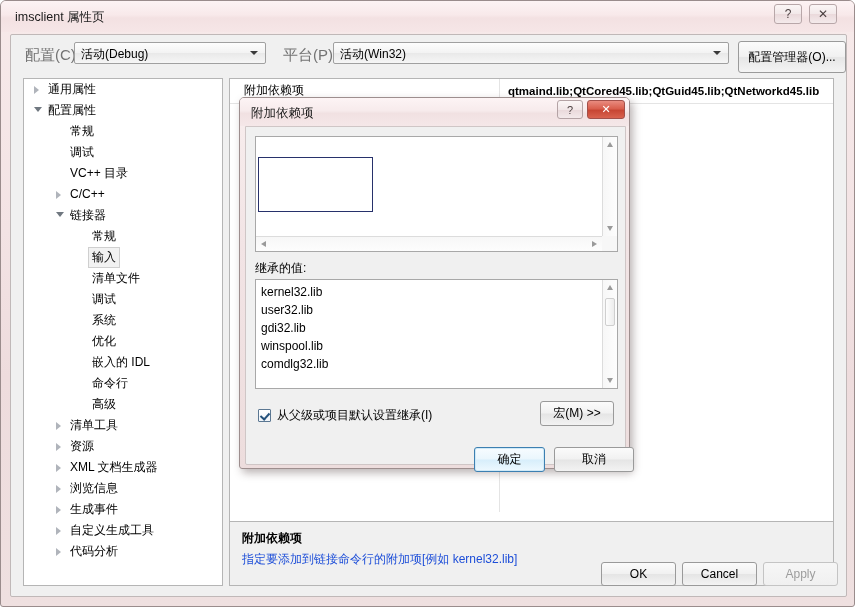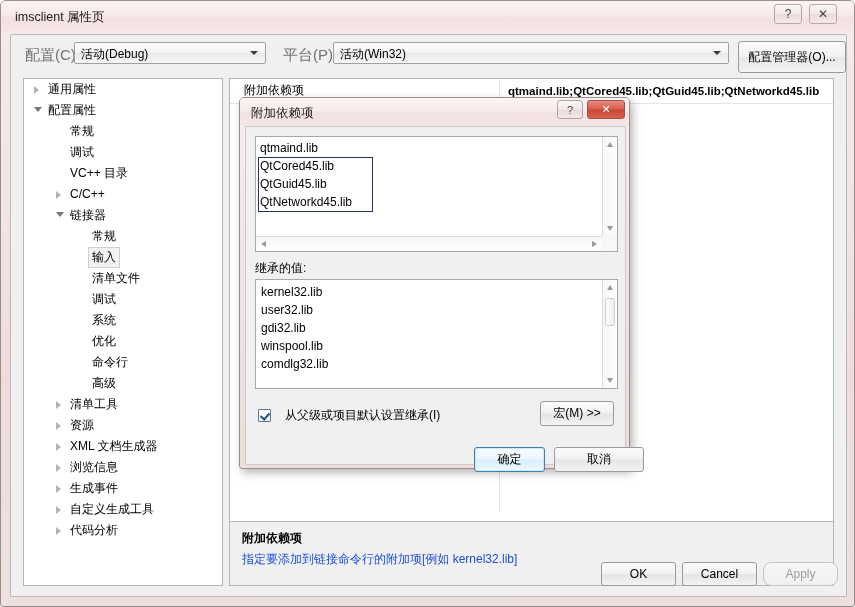--- a/index.html
+++ b/index.html
@@ -253,21 +253,21 @@
     font-size: 12px;
     cursor: default;
   }
   .dlg-btn.disabled {
     color: #9d9d9d;
     border-color: #c4c4c4;
     background: linear-gradient(180deg, #f6f6f6 0%, #f0f0f0 100%);
   }
   #ok-btn { right: 170px; }
   #cancel-btn { right: 89px; }
-  #apply-btn { right: 8px; border-radius: 8px; }
+  #apply-btn { right: 8px; }
 
   
   #modal {
     position: absolute;
     left: 239px; top: 97px;
     width: 391px; height: 372px;
     box-sizing: border-box;
     background: linear-gradient(180deg, #f8eeee 0%, #f2e4e5 40%, #eddddd 100%);
     border: 1px solid #9d8e8e;
     border-radius: 5px 5px 3px 3px;
@@ -437,41 +437,41 @@
   }
   .cb-box::after {
     content: "";
     position: absolute;
     left: 3px; top: 1px;
     width: 4px; height: 7px;
     border: solid #25527c;
     border-width: 0 2px 2px 0;
     transform: rotate(42deg);
   }
-  #inherit-check-label { font-size: 12px; white-space: nowrap; margin-left: 8px; }
+  #inherit-check-label { font-size: 12px; white-space: nowrap; }
 
   .mdlg-btn {
     position: absolute;
     box-sizing: border-box;
     border: 1px solid #9a9a9a;
     border-radius: 3px;
     background: linear-gradient(180deg, #fbfbfb 0%, #f1f1f1 48%, #e5e5e5 52%, #f3f3f3 100%);
     display: flex; align-items: center; justify-content: center;
     font-size: 12px;
     white-space: nowrap;
     cursor: default;
   }
   #macro-btn { left: 294px; top: 274px; width: 74px; height: 25px; }
   #ok-dlg-btn {
     left: 228px; top: 320px; width: 71px; height: 25px;
     border: 1px solid #3c7fb1;
     box-shadow: inset 0 0 0 1px #cfe9f7;
     background: linear-gradient(180deg, #f7fcff 0%, #eaf6fd 48%, #d7eefb 52%, #eef9ff 100%);
   }
-  #cancel-dlg-btn { left: 308px; top: 320px; width: 90px; height: 25px; }
+  #cancel-dlg-btn { left: 308px; top: 320px; width: 80px; height: 25px; }
 </style>
 </head>
 <body>
 
 <div id="app-window">
 
   <div id="titlebar">
     <div id="window-title">imsclient 属性页</div>
     <div class="caption-btn" id="help-btn">
       <span class="caption-glyph">?</span>
@@ -535,20 +535,23 @@
         <div class="tree-item">
           <span class="tree-label" style="left: 68px;">调试</span>
         </div>
         <div class="tree-item">
           <span class="tree-label" style="left: 68px;">系统</span>
         </div>
         <div class="tree-item">
           <span class="tree-label" style="left: 68px;">优化</span>
         </div>
         <div class="tree-item">
+          <span class="tree-label" style="left: 68px;">嵌入的 IDL</span>
+        </div>
+        <div class="tree-item">
           <span class="tree-label" style="left: 68px;">命令行</span>
         </div>
         <div class="tree-item">
           <span class="tree-label" style="left: 68px;">高级</span>
         </div>
         <div class="tree-item">
           <span class="twisty collapsed" style="left: 32px;"></span>
           <span class="tree-label" style="left: 46px;">清单工具</span>
         </div>
         <div class="tree-item">
@@ -673,26 +676,20 @@
       <span>?</span>
     </div>
     <div id="modal-close-btn">
       <span>✕</span>
     </div>
   </div>
 
   <div id="modal-body">
 
     <div id="edit-area">
-      <div id="edit-lines">
-          <div class="edit-line">qtmaind.lib</div>
-          <div class="edit-line">QtCored45.lib</div>
-          <div class="edit-line">QtGuid45.lib</div>
-          <div class="edit-line">QtNetworkd45.lib</div>
-        </div>
       <div id="selection-box"></div>
       <div class="vscroll">
         <span class="sb-arrow up"></span>
         <span class="sb-arrow down"></span>
       </div>
       <div class="hscroll">
         <span class="sb-arrow left"></span>
         <span class="sb-arrow right"></span>
       </div>
       <div class="sb-corner"></div>

